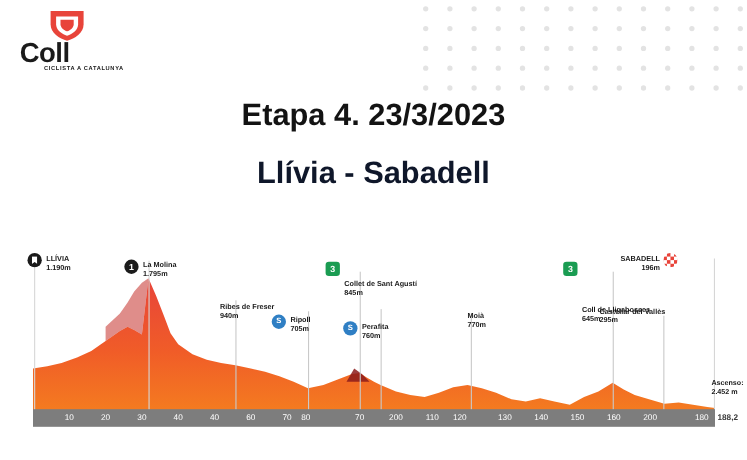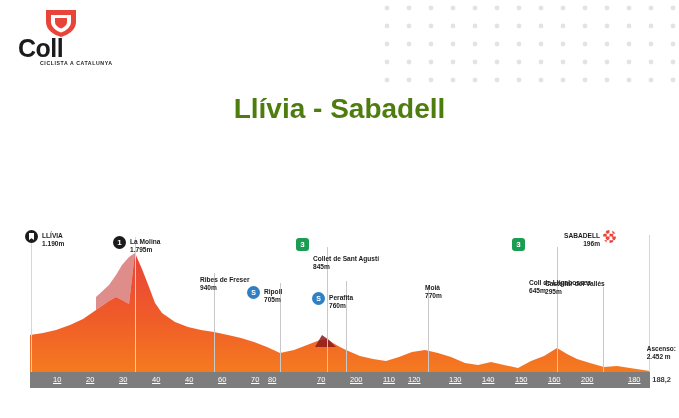--- a/index.html
+++ b/index.html
@@ -78,23 +78,23 @@
   .title-line1 {
     font-size: 28px;
     font-weight: bold;
     color: #131313;
     letter-spacing: 0px;
     line-height: 34px;
   }
   .title-line2 {
     font-size: 28px;
     font-weight: bold;
-    color: #4d7c0f;
+    color: #0f172a;
     line-height: 34px;
-    margin-top: 4px;
+    margin-top: 18px;
   }
 
   
   .profile {
     position: absolute;
     left: 30px;
     top: 225px;
     width: 620px;
     height: 175px;
   }
@@ -112,22 +112,22 @@
     width: 620px;
     height: 16px;
     background: #7d7d7d;
   }
   .axis-label {
     position: absolute;
     top: 375px;
     font-size: 7.5px;
     color: #ffffff;
     font-weight: normal;
+    text-align: center;
     width: 20px;
-    text-decoration: underline;
   }
   .axis-end {
     position: absolute;
     top: 375px;
     right: 8px;
     font-size: 7.5px;
     color: #3a3a3a;
     font-weight: bold;
   }
 
@@ -303,20 +303,21 @@
     <svg class="logo-mark" viewBox="0 0 34 30">
       <path d="M2 2 L32 2 L32 14 C32 22 24 27 17 29 C10 27 2 22 2 14 Z" fill="#e8443a"></path>
       <path d="M7 7 L27 7 L27 14 C27 19 22 23 17 24.5 C12 23 7 19 7 14 Z" fill="#ffffff"></path>
       <path d="M11 10 L23 10 L23 14 C23 17 20 19.5 17 20.5 C14 19.5 11 17 11 14 Z" fill="#e8443a"></path>
     </svg>
     <div class="logo-text">Coll</div>
     <div class="logo-sub">CICLISTA A CATALUNYA</div>
   </div>
 
   <div class="title-block">
+    <div class="title-line1">Etapa 4. 23/3/2023</div>
     <div class="title-line2">Llívia - Sabadell</div>
   </div>
 
   <div class="profile">
     <svg class="profile-svg" width="620" height="148" viewBox="0 0 620 148" preserveAspectRatio="none">
       <defs>
         <linearGradient id="grad" x1="0" y1="0" x2="0" y2="1">
           <stop offset="0%" stop-color="#e8443a"></stop>
           <stop offset="55%" stop-color="#f05c28"></stop>
           <stop offset="100%" stop-color="#f47b20"></stop>

